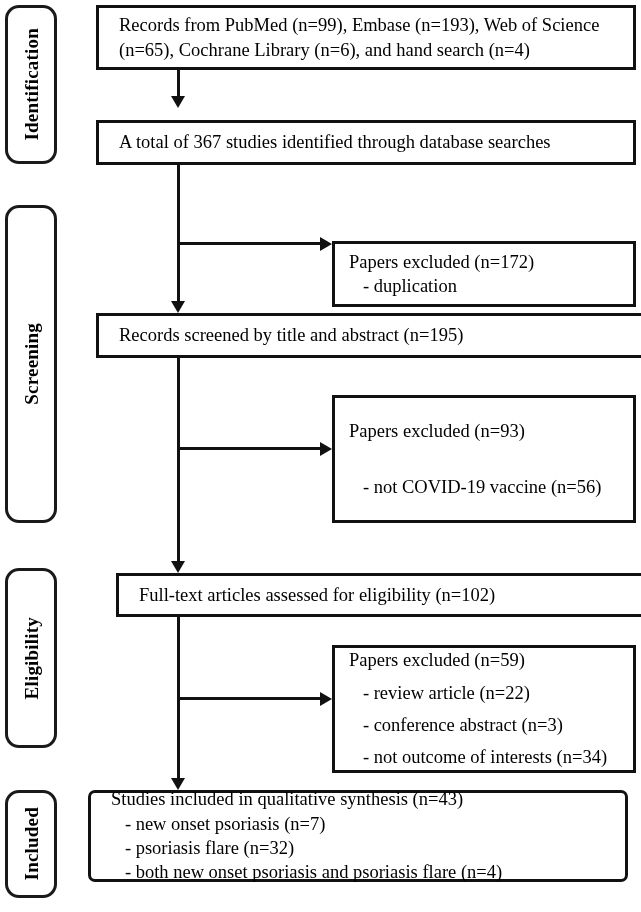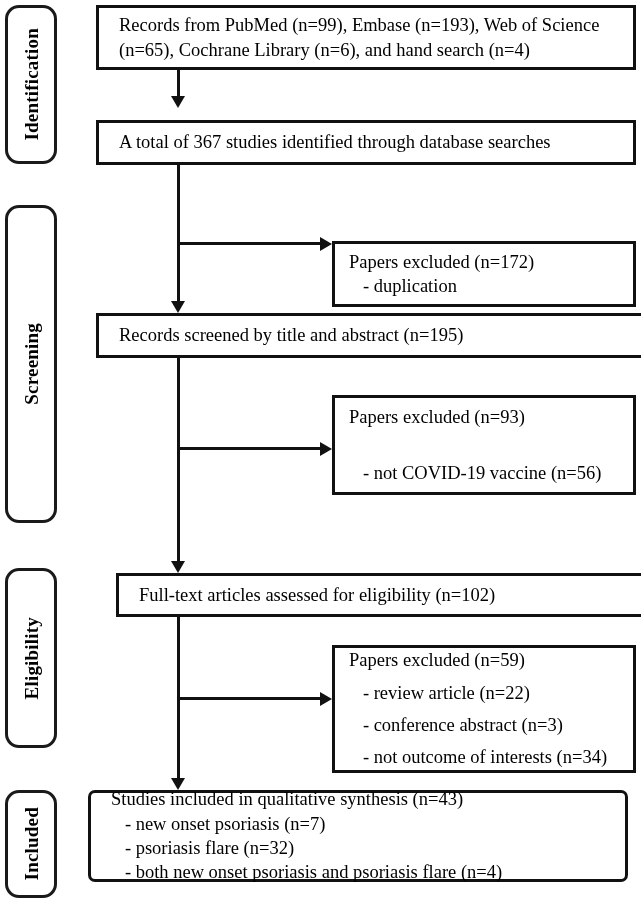--- a/index.html
+++ b/index.html
@@ -139,21 +139,21 @@
 
     <div class="flow-box excl" style="left:332px; top:210px; width:304px; height:66px;margin-top:31px;">
       <div class="line">Papers excluded (n=172)</div>
       <div class="line">   - duplication</div>
     </div>
 
     <div class="flow-box" style="left:96px; top:313px; width:616px; height:45px;justify-content:center;">
       <div class="line">Records screened by title and abstract (n=195)</div>
     </div>
 
-    <div class="flow-box excl" style="left:332px; top:395px; width:304px; height:100px;gap:32px;">
+    <div class="flow-box excl" style="left:332px; top:395px; width:304px; height:128px;gap:32px;">
       <div class="line">Papers excluded (n=93)</div>
       <div class="line">   - not COVID-19 vaccine (n=56)</div>
     </div>
 
     <div class="flow-box" style="left:96px; top:573px; width:540px; height:44px;margin-left:20px;">
       <div class="line">Full-text articles assessed for eligibility (n=102)</div>
     </div>
 
     <div class="flow-box excl" style="left:332px; top:645px; width:304px; height:128px;gap:8px;">
       <div class="line">Papers excluded (n=59)</div>

